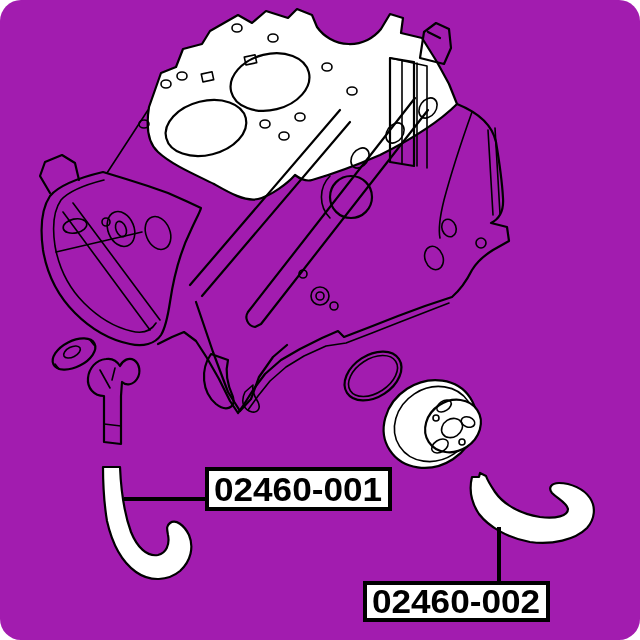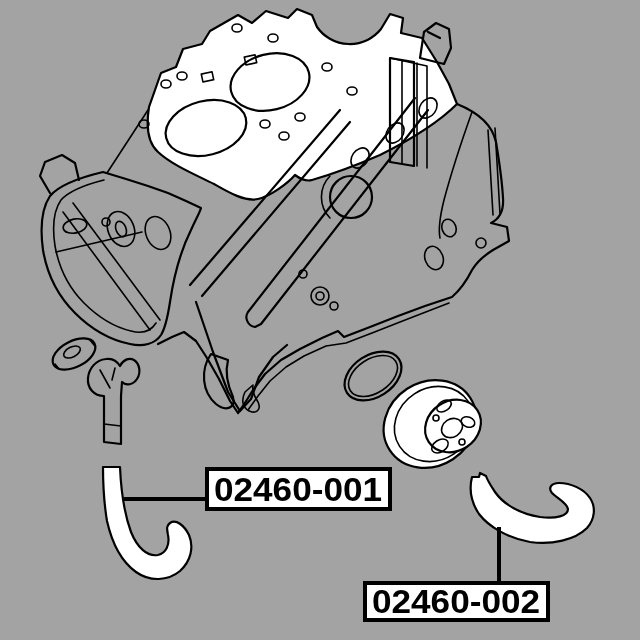--- a/index.html
+++ b/index.html
@@ -1,16 +1,16 @@
 <!DOCTYPE html>
 <html><head>
 <meta charset="utf-8">
 <style>
   html,body{margin:0;padding:0;background:#ffffff;}
-  .stage{position:relative;width:640px;height:640px;background:#a3a3a3;overflow:hidden;}
+  .stage{position:relative;width:640px;height:640px;background:#a21caf;overflow:hidden;border-radius:21px;}
   svg{display:block;}
   .ln{fill:none;stroke:#000;stroke-width:2.2;stroke-linecap:round;stroke-linejoin:round;}
   .lnthin{fill:none;stroke:#000;stroke-width:1.6;stroke-linecap:round;stroke-linejoin:round;}
   .wh{fill:#ffffff;stroke:#000;stroke-width:2.2;stroke-linejoin:round;}
   .leader{stroke:#000;stroke-width:4;fill:none;}
   .labelbox{fill:#ffffff;stroke:#000;stroke-width:4;}
   .labeltext{font-family:"Liberation Sans","DejaVu Sans",sans-serif;font-weight:700;font-size:33px;fill:#000;}
 </style>
 </head>
 <body>

